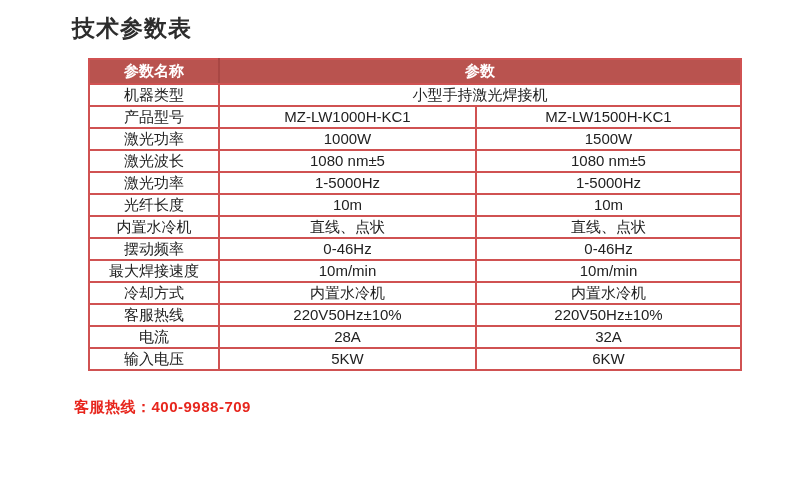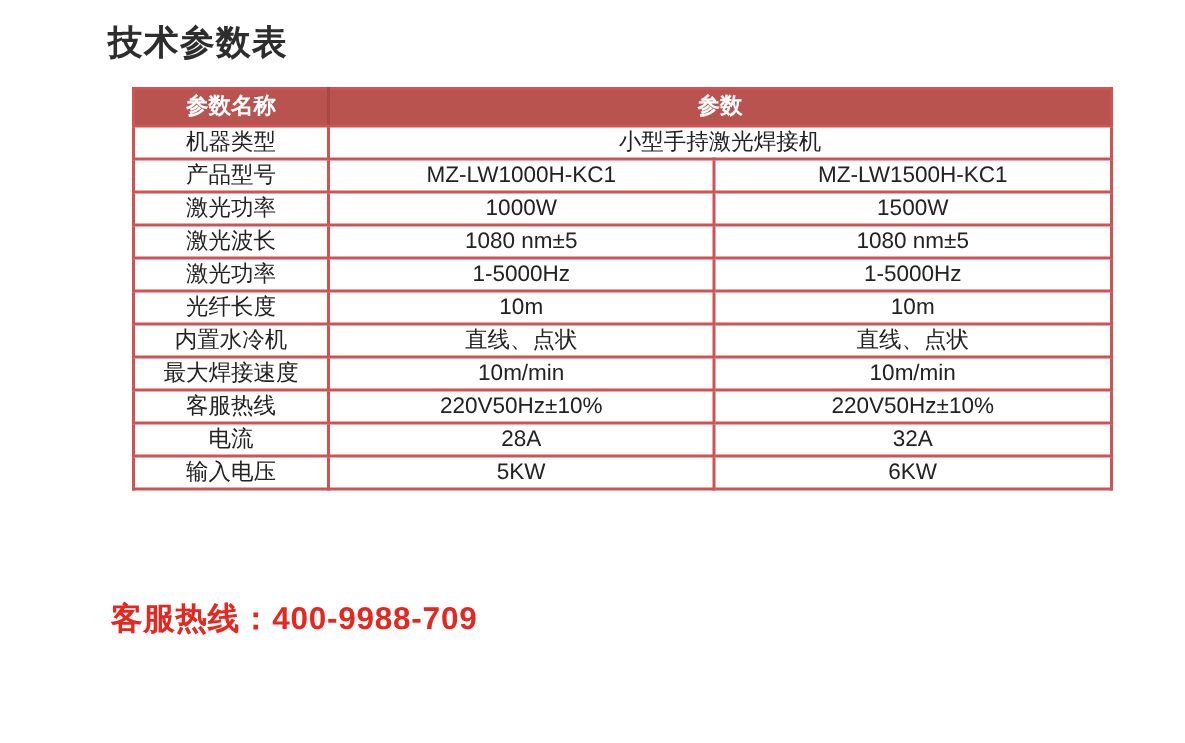--- a/index.html
+++ b/index.html
@@ -56,21 +56,21 @@
     font-size: 15px;
     border-color: var(--grid, #d05252);
   }
   table.spec-table thead th.c1 {
     border-right-color: #a84744;
   }
   .hotline {
     position: absolute;
     left: 74px;
     top: 398px;
-    font-size: 21px;
+    font-size: 15px;
     font-weight: bold;
     color: var(--hotline, #e7261d);
     letter-spacing: 0.5px;
   }
 </style>
 </head>
 <body>
 
 <div class="page">
 
@@ -117,23 +117,33 @@
         <td>光纤长度</td>
         <td>10m</td>
         <td>10m</td>
       </tr>
       <tr>
         <td>内置水冷机</td>
         <td>直线、点状</td>
         <td>直线、点状</td>
       </tr>
       <tr>
+        <td>摆动频率</td>
+        <td>0-46Hz</td>
+        <td>0-46Hz</td>
+      </tr>
+      <tr>
         <td>最大焊接速度</td>
         <td>10m/min</td>
         <td>10m/min</td>
+      </tr>
+      <tr>
+        <td>冷却方式</td>
+        <td>内置水冷机</td>
+        <td>内置水冷机</td>
       </tr>
       <tr>
         <td>客服热线</td>
         <td>220V50Hz±10%</td>
         <td>220V50Hz±10%</td>
       </tr>
       <tr>
         <td>电流</td>
         <td>28A</td>
         <td>32A</td>

